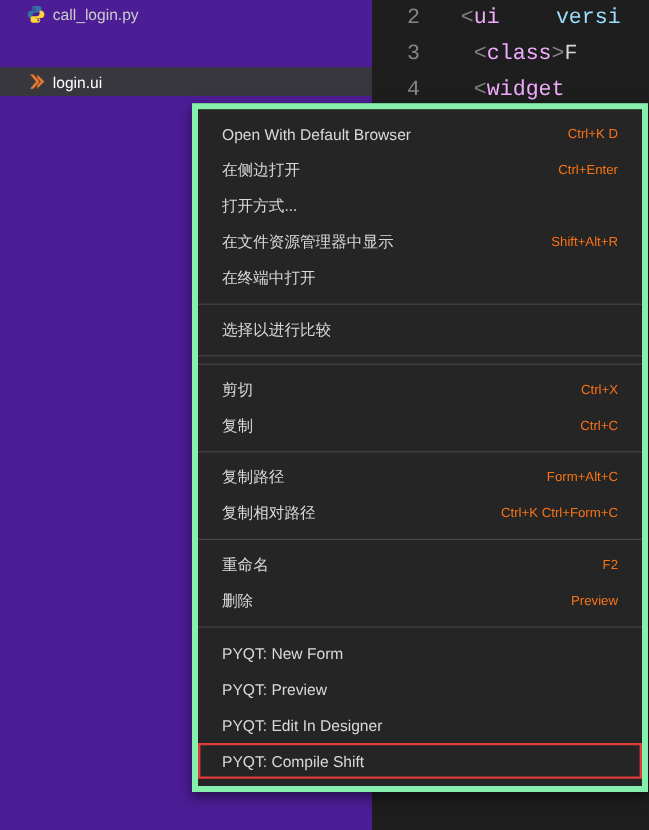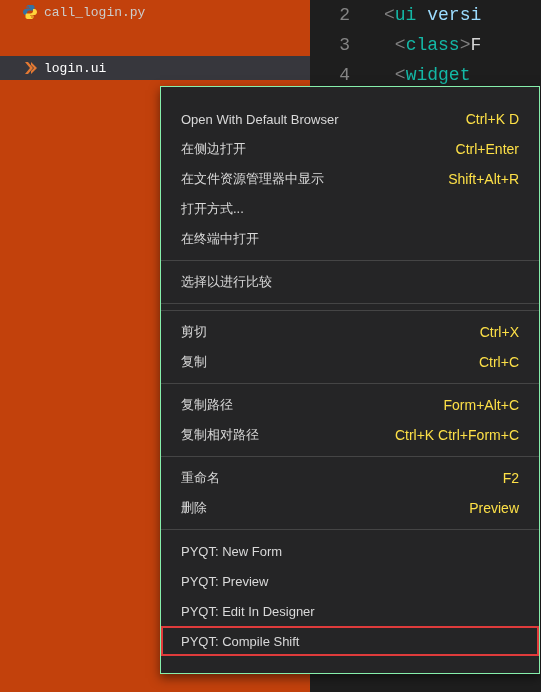--- a/index.html
+++ b/index.html
@@ -1,40 +1,40 @@
 <!DOCTYPE html>
 <html><head>
 <meta charset="utf-8">
 <style>
   * { margin: 0; padding: 0; box-sizing: border-box; }
   html, body { width: 541px; height: 692px; overflow: hidden; background: #1e1e1e; font-family: "Segoe UI", "Microsoft YaHei", sans-serif; font-size: 13px; color: #cccccc; }
   .app { position: relative; width: 541px; height: 692px; display: flex; }
   
-  .sidebar { width: 310px; background: #c2410c; height: 100%; font-family: Liberation Mono, monospace; }
+  .sidebar { width: 310px; background: #4c1d95; height: 100%; }
   .tree { padding-top: 0; }
   .tree-item { display: flex; align-items: center; height: 24px; padding-left: 22px; gap: 6px; cursor: pointer; }
   .tree-item.selected { background: #37373d; margin-top: 32px; }
   .tree-item .label { color: #cccccc; white-space: nowrap; }
   .tree-item.selected .label { color: #ffffff; }
   .icon { display: inline-flex; width: 16px; height: 16px; align-items: center; justify-content: center; }
   
   .editor { flex: 1; background: #1e1e1e; height: 100%; position: relative; font-family: Consolas, "Courier New", monospace; font-size: 18px; }
   .gutter { position: absolute; left: 0; top: 0; width: 62px; text-align: right; color: #858585; line-height: 30px; padding-top: -18px; }
   .gutter div { padding-right: 22px; height: 30px; }
   .code { position: absolute; left: 74px; top: 0; line-height: 30px; white-space: pre; }
   .code .line { height: 30px; }
   .p  { color: #808080; } 
-  .t  { color: #14b8a6; } 
-  .a  { color: #9cdcfe; } 
+  .t  { color: #f0abfc; } 
+  .a  { color: #9cdcfe; margin-left: 36px; } 
   .tx { color: #d4d4d4; } 
   
-  .context-menu { position: absolute; left: 160px; top: 86px; width: 380px; background: #252526; border: 1px solid #86efac; box-shadow: 0 4px 10px rgba(0,0,0,0.5); padding: 17px 0; z-index: 10; }
+  .context-menu { position: absolute; left: 160px; top: 86px; width: 380px; background: #252526; border: 5px solid #86efac; box-shadow: 0 4px 10px rgba(0,0,0,0.5); padding: 6px 0; z-index: 10; }
   .menu-item { display: flex; align-items: center; justify-content: space-between; padding: 0 20px; height: 30px; color: #d9d9d9; cursor: default; }
   .menu-item .mi-label { white-space: nowrap; }
-  .menu-item .mi-sc { color: #fde047; font-size: 14px; white-space: nowrap; }
+  .menu-item .mi-sc { color: #f97316; font-size: 11px; white-space: nowrap; }
   .menu-sep { height: 1px; background: #454545; margin: 6px 0; }
   .menu-item.highlighted { box-shadow: inset 0 0 0 2px #e03b3b; }
   
   .watermark { position: absolute; right: 10px; bottom: 34px; color: #5a5a5a; font-size: 14px; font-family: "Microsoft YaHei", sans-serif; pointer-events: none; }
 </style>
 </head>
 <body>
 
 <div class="app">
 
@@ -72,26 +72,26 @@
   <div class="context-menu" id="cmenu">
       <div class="menu-item">
         <span class="mi-label">Open With Default Browser</span>
         <span class="mi-sc">Ctrl+K D</span>
       </div>
       <div class="menu-item">
         <span class="mi-label">在侧边打开</span>
         <span class="mi-sc">Ctrl+Enter</span>
       </div>
       <div class="menu-item">
+        <span class="mi-label">打开方式...</span>
+        <span class="mi-sc"></span>
+      </div>
+      <div class="menu-item">
         <span class="mi-label">在文件资源管理器中显示</span>
         <span class="mi-sc">Shift+Alt+R</span>
-      </div>
-      <div class="menu-item">
-        <span class="mi-label">打开方式...</span>
-        <span class="mi-sc"></span>
       </div>
       <div class="menu-item">
         <span class="mi-label">在终端中打开</span>
         <span class="mi-sc"></span>
       </div>
       <div class="menu-sep"></div>
       <div class="menu-item">
         <span class="mi-label">选择以进行比较</span>
         <span class="mi-sc"></span>
       </div>

